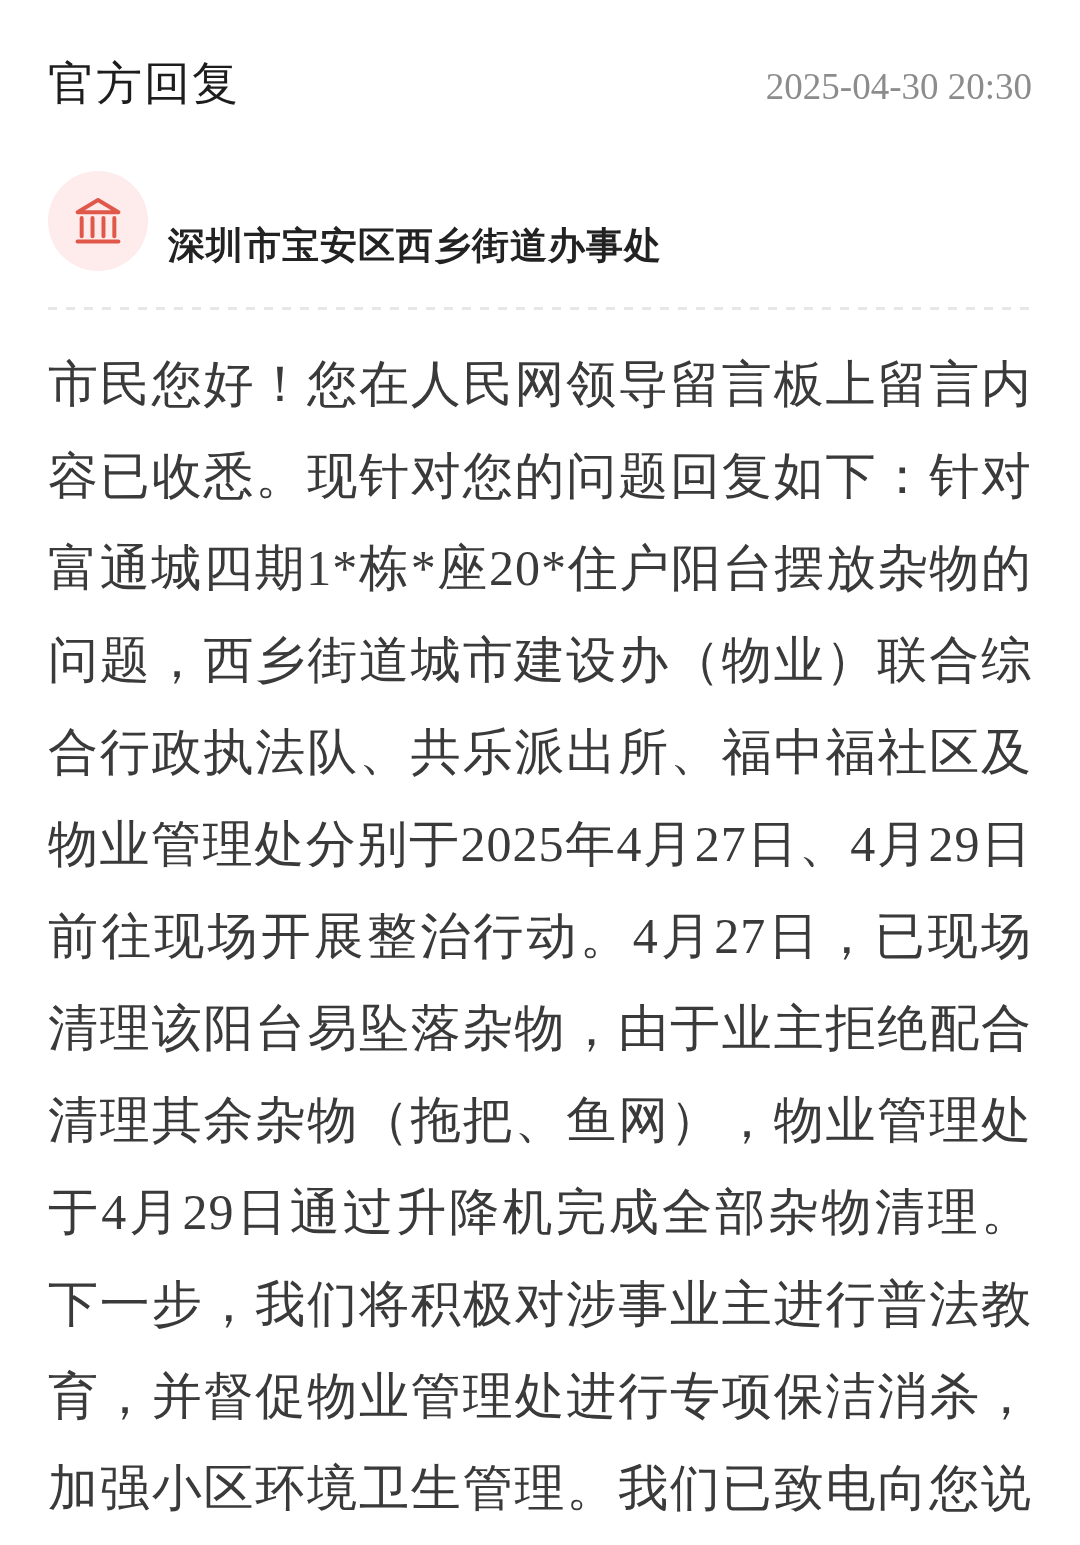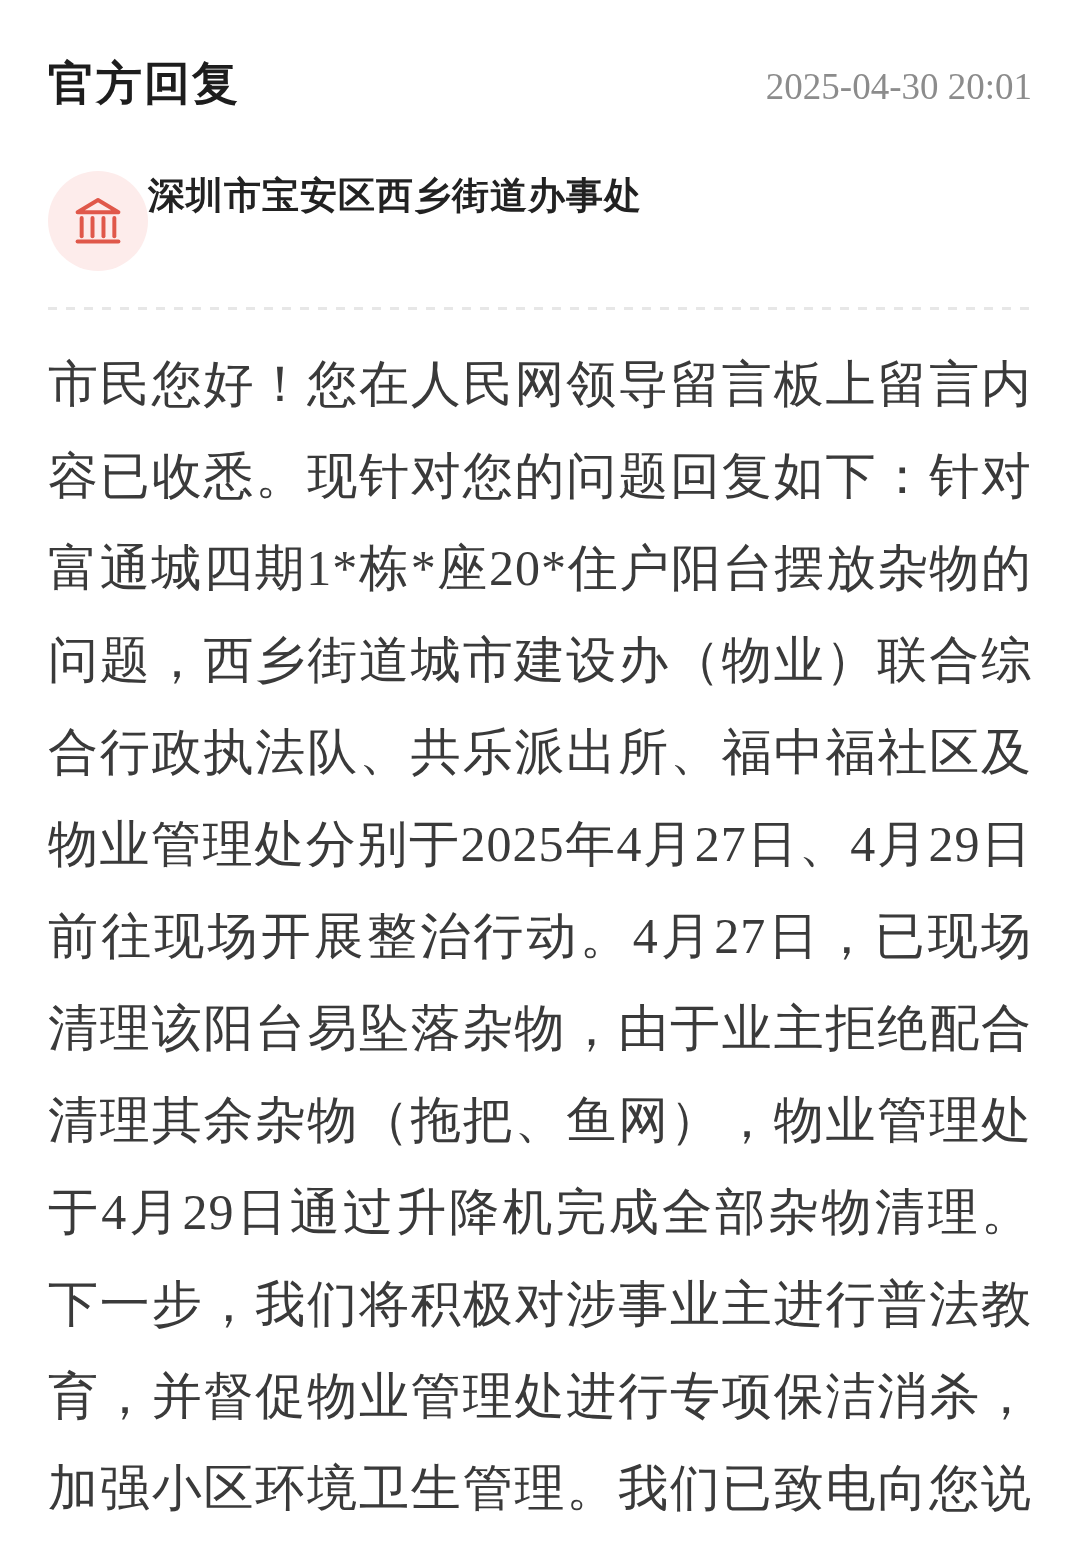--- a/index.html
+++ b/index.html
@@ -12,36 +12,37 @@
     font-family: "Liberation Sans", sans-serif;
     overflow: hidden;
   }
   .header-row {
     display: flex;
     justify-content: space-between;
     align-items: baseline;
   }
   .page-title {
     font-size: 46px;
-    font-weight: 700;
+    font-weight: 400;
     color: #1d1d1d;
     letter-spacing: 2px;
     line-height: 1.25;
     font-family: "Liberation Sans", sans-serif;
   }
   .timestamp {
     font-size: 37px;
     color: #8c8c8c;
     font-family: "Liberation Serif", serif;
     font-weight: 400;
   }
   .agency-row {
     margin-top: 58px;
     display: flex;
-    align-items: flex-start;
+    align-items: flex-end;
+    gap: 20px;
   }
   .agency-avatar {
     width: 100px;
     height: 100px;
     border-radius: 50%;
     background: #fdeceb;
     display: flex;
     align-items: center;
     justify-content: center;
     flex: 0 0 auto;
@@ -72,21 +73,21 @@
     font-family: "Liberation Serif", sans-serif; 
   }
 </style>
 </head>
 <body>
 
 <div class="page">
 
   <div class="header-row">
     <h1 class="page-title">官方回复</h1>
-    <span class="timestamp">2025-04-30 20:01</span>
+    <span class="timestamp">2025-04-30 20:30</span>
   </div>
 
   <div class="agency-row">
     <span class="agency-avatar">
       <span style="display:flex;">
         <svg width="58" height="56" viewBox="0 0 48 48" fill="none" aria-hidden="true">
           <path d="M6.5 16.5 L24 6 L41.5 16.5 Z" stroke="#e0584a" stroke-width="3.4" stroke-linejoin="round" stroke-linecap="round" fill="none"></path>
           <line x1="10" y1="21.5" x2="10" y2="37" stroke="#e0584a" stroke-width="3.4" stroke-linecap="round"></line>
           <line x1="19.3" y1="21.5" x2="19.3" y2="37" stroke="#e0584a" stroke-width="3.4" stroke-linecap="round"></line>
           <line x1="28.7" y1="21.5" x2="28.7" y2="37" stroke="#e0584a" stroke-width="3.4" stroke-linecap="round"></line>

